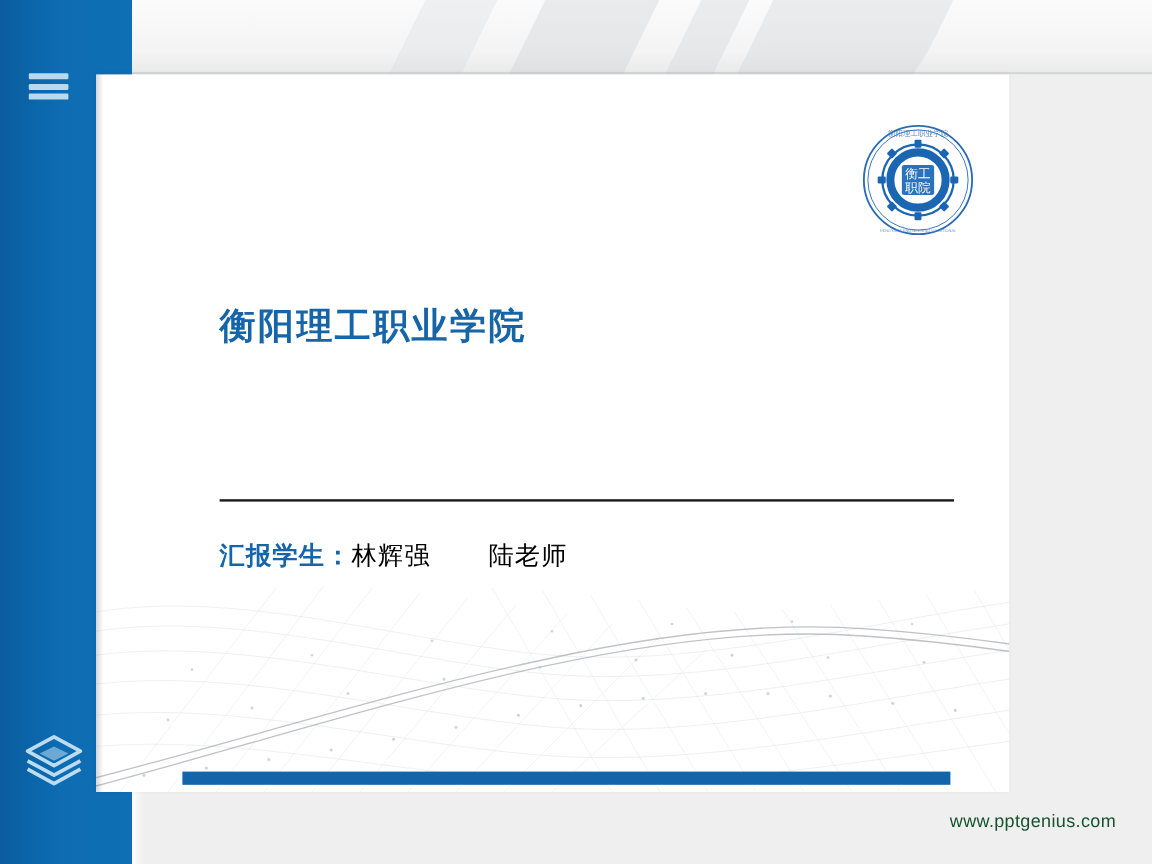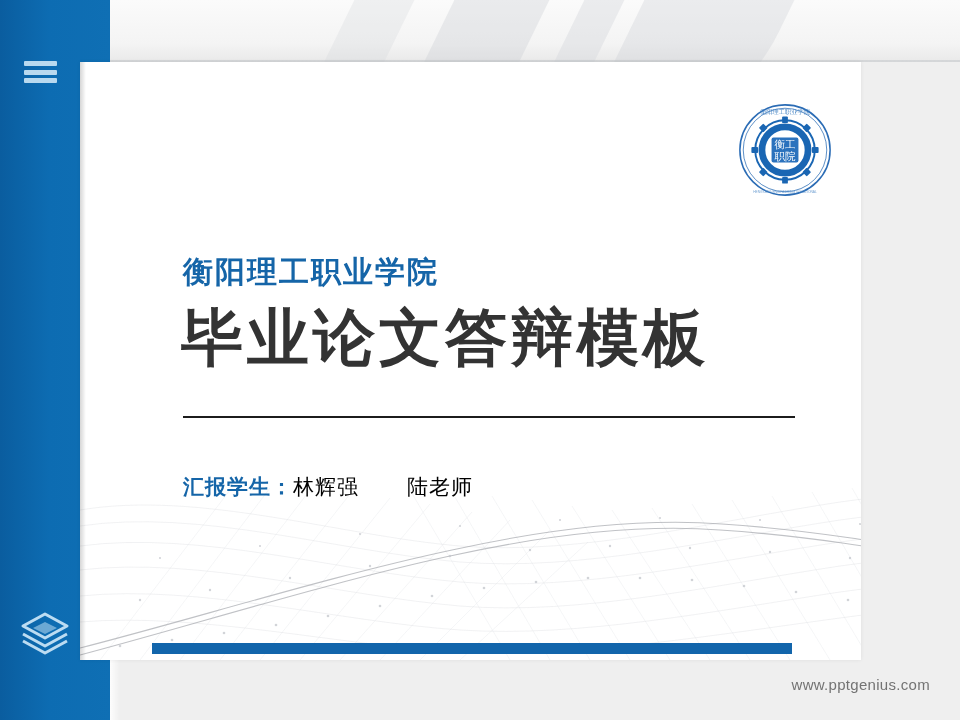--- a/index.html
+++ b/index.html
@@ -97,21 +97,20 @@
   .layers-btn svg { display: block; }
 
   
   .slide {
     position: absolute;
     left: 80px; top: 62px;
     width: 761px; height: 598px;
     background: #ffffff;
     overflow: hidden;
     box-shadow: 0 0 4px rgba(0,0,0,0.07);
-    padding-left: 20px;
   }
 
   
   .mesh {
     position: absolute;
     left: 0; bottom: 0;
     width: 880px; height: 210px;
     opacity: 0.85;
   }
 
@@ -148,21 +147,20 @@
     width: 612px; height: 2px;
     background: #1c1c1c;
   }
   .byline {
     position: absolute;
     left: 103px; top: 387px;
     font-size: 21px;
     white-space: nowrap;
     display: flex;
     align-items: baseline;
-    margin-top: 24px;
   }
   .byline .lbl {
     color: #1565a8;
     font-weight: bold;
     letter-spacing: 1px;
   }
   .byline .val {
     color: #000000;
     letter-spacing: 1px;
   }
@@ -173,21 +171,21 @@
     left: 72px; bottom: 6px;
     width: 640px; height: 11px;
     background: #1265ab;
   }
 
   
   .footer-url {
     position: absolute;
     right: 30px; top: 676px;
     font-size: 15px;
-    color: #737373;
+    color: #14532d;
     letter-spacing: 0.3px;
   }
   .footer-strip {
     position: absolute;
     left: 110px; top: 660px;
     width: 850px; height: 60px;
     background: #efefef;
   }
   .footer-strip-edge {
     position: absolute;
@@ -332,21 +330,20 @@
       <g fill="#3a7cc0" opacity="0.9">
         <text x="50" y="12" font-size="6.5" text-anchor="middle" font-family="'DejaVu Sans', sans-serif">衡阳理工职业学院</text>
       </g>
       <g fill="#4a87c7" opacity="0.8">
         <text x="50" y="95" font-size="3.4" text-anchor="middle" font-family="'Liberation Sans', sans-serif">HENGYANG ENGINEERING VOCATIONAL</text>
       </g>
     </svg>
 
     <div class="school-name">衡阳理工职业学院</div>
 
-    <div class="main-title">毕业论文答辩模板</div>
 
     <div class="rule"></div>
 
     <div class="byline">
       <span class="lbl">汇报学生：</span>
       <span class="val">林辉强</span>
       <span class="gap"></span>
       <span class="val">陆老师</span>
     </div>
 

